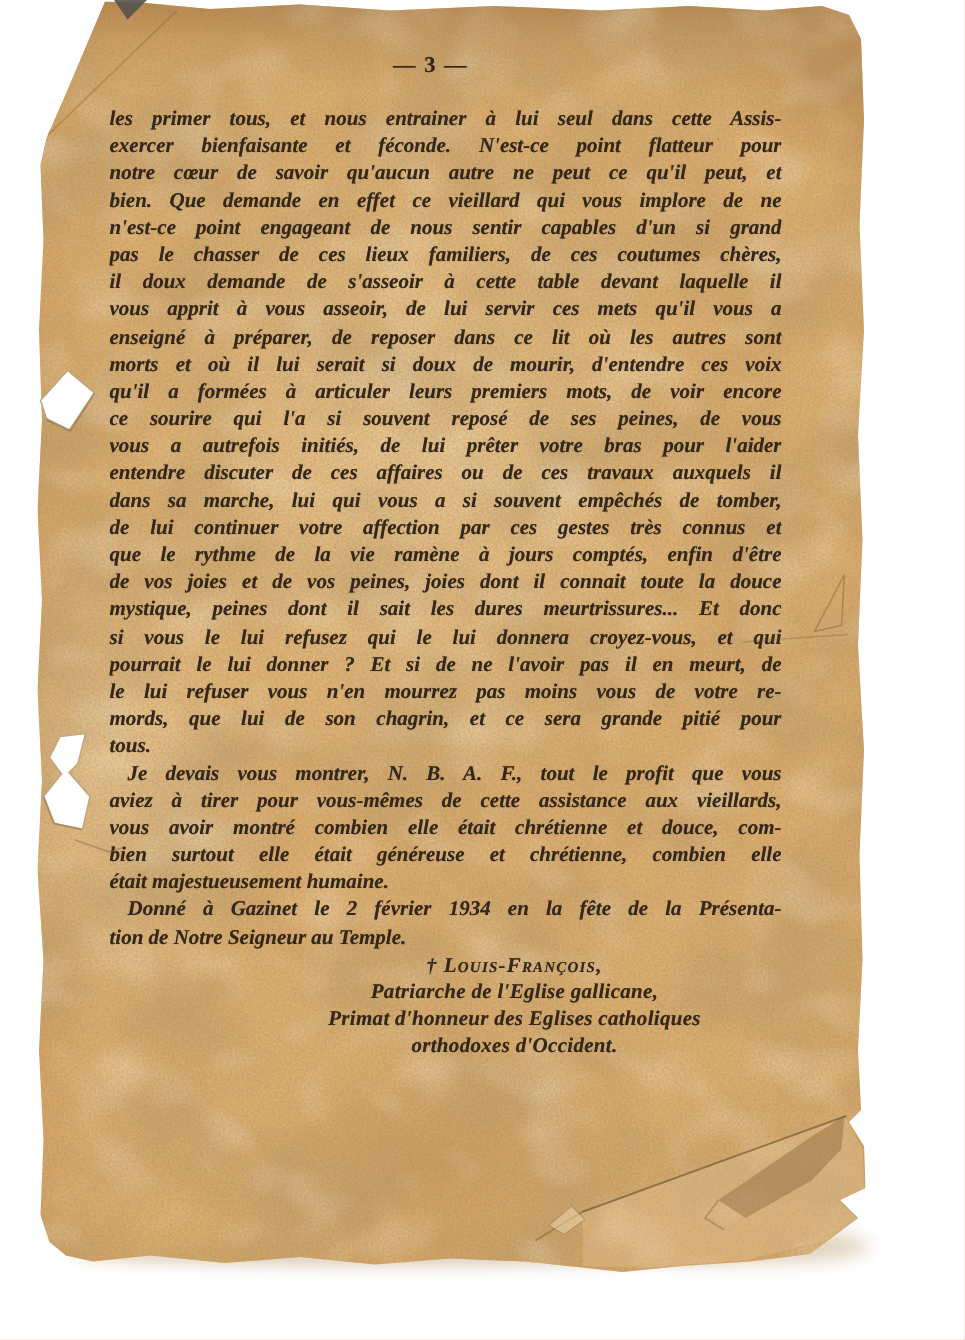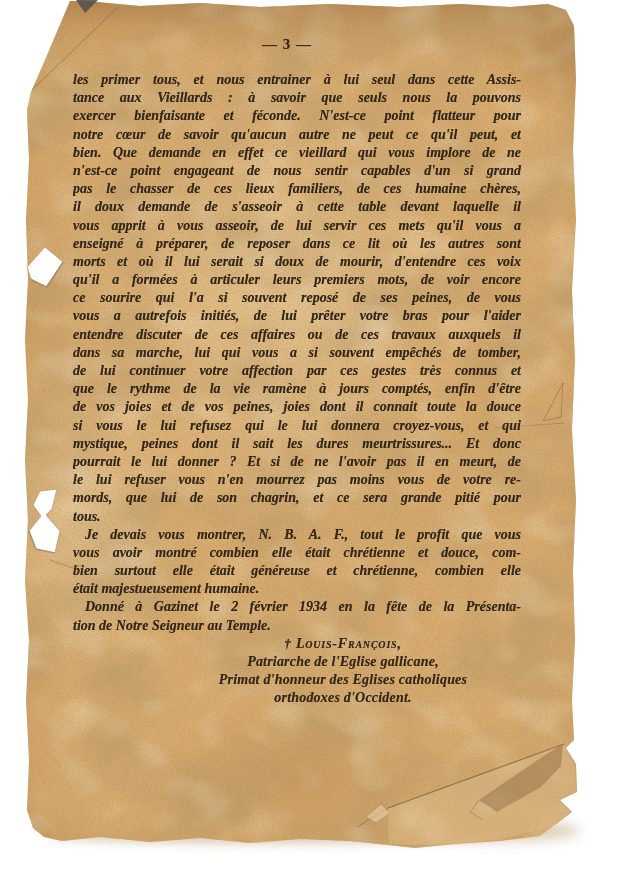--- a/index.html
+++ b/index.html
@@ -126,47 +126,47 @@
       <rect width="643" height="893" filter="url(#mottle)"></rect>
       <rect width="643" height="893" filter="url(#lightpatch)"></rect>
       <rect width="643" height="893" filter="url(#grain)"></rect>
     </svg>
   </div>
 
   <div class="content">
     <div class="pagenum">— 3 —</div>
     <div class="para">
         <div class="tline">les primer tous, et nous entrainer à lui seul dans cette Assis-</div>
-        <div class="tline">tance aux Vieillards : à savoir que seuls nous la pouvons</div>
         <div class="tline">exercer bienfaisante et féconde. N'est-ce point flatteur pour</div>
         <div class="tline">notre cœur de savoir qu'aucun autre ne peut ce qu'il peut, et</div>
         <div class="tline">bien. Que demande en effet ce vieillard qui vous implore de ne</div>
         <div class="tline">n'est-ce point engageant de nous sentir capables d'un si grand</div>
-        <div class="tline">pas le chasser de ces lieux familiers, de ces humaine chères,</div>
+        <div class="tline">pas le chasser de ces lieux familiers, de ces coutumes chères,</div>
         <div class="tline">il doux demande de s'asseoir à cette table devant laquelle il</div>
         <div class="tline">vous apprit à vous asseoir, de lui servir ces mets qu'il vous a</div>
         <div class="tline">enseigné à préparer, de reposer dans ce lit où les autres sont</div>
         <div class="tline">morts et où il lui serait si doux de mourir, d'entendre ces voix</div>
         <div class="tline">qu'il a formées à articuler leurs premiers mots, de voir encore</div>
         <div class="tline">ce sourire qui l'a si souvent reposé de ses peines, de vous</div>
         <div class="tline">vous a autrefois initiés, de lui prêter votre bras pour l'aider</div>
         <div class="tline">entendre discuter de ces affaires ou de ces travaux auxquels il</div>
         <div class="tline">dans sa marche, lui qui vous a si souvent empêchés de tomber,</div>
         <div class="tline">de lui continuer votre affection par ces gestes très connus et</div>
         <div class="tline">que le rythme de la vie ramène à jours comptés, enfin d'être</div>
         <div class="tline">de vos joies et de vos peines, joies dont il connait toute la douce</div>
+        <div class="tline">mystique, peines dont il sait les dures meurtrissures... Et donc</div>
         <div class="tline">si vous le lui refusez qui le lui donnera croyez-vous, et qui</div>
-        <div class="tline">mystique, peines dont il sait les dures meurtrissures... Et donc</div>
         <div class="tline">pourrait le lui donner ? Et si de ne l'avoir pas il en meurt, de</div>
         <div class="tline">le lui refuser vous n'en mourrez pas moins vous de votre re-</div>
         <div class="tline">mords, que lui de son chagrin, et ce sera grande pitié pour</div>
         <div class="tline tline-end">tous.</div>
       </div>
     <div class="para indent">
         <div class="tline">Je devais vous montrer, N. B. A. F., tout le profit que vous</div>
+        <div class="tline">aviez à tirer pour vous-mêmes de cette assistance aux vieillards,</div>
         <div class="tline">vous avoir montré combien elle était chrétienne et douce, com-</div>
         <div class="tline">bien surtout elle était généreuse et chrétienne, combien elle</div>
         <div class="tline tline-end">était majestueusement humaine.</div>
       </div>
     <div class="para indent">
         <div class="tline">Donné à Gazinet le 2 février 1934 en la fête de la Présenta-</div>
         <div class="tline tline-end">tion de Notre Seigneur au Temple.</div>
       </div>
     <div class="signature">
       <div class="sig-name">

